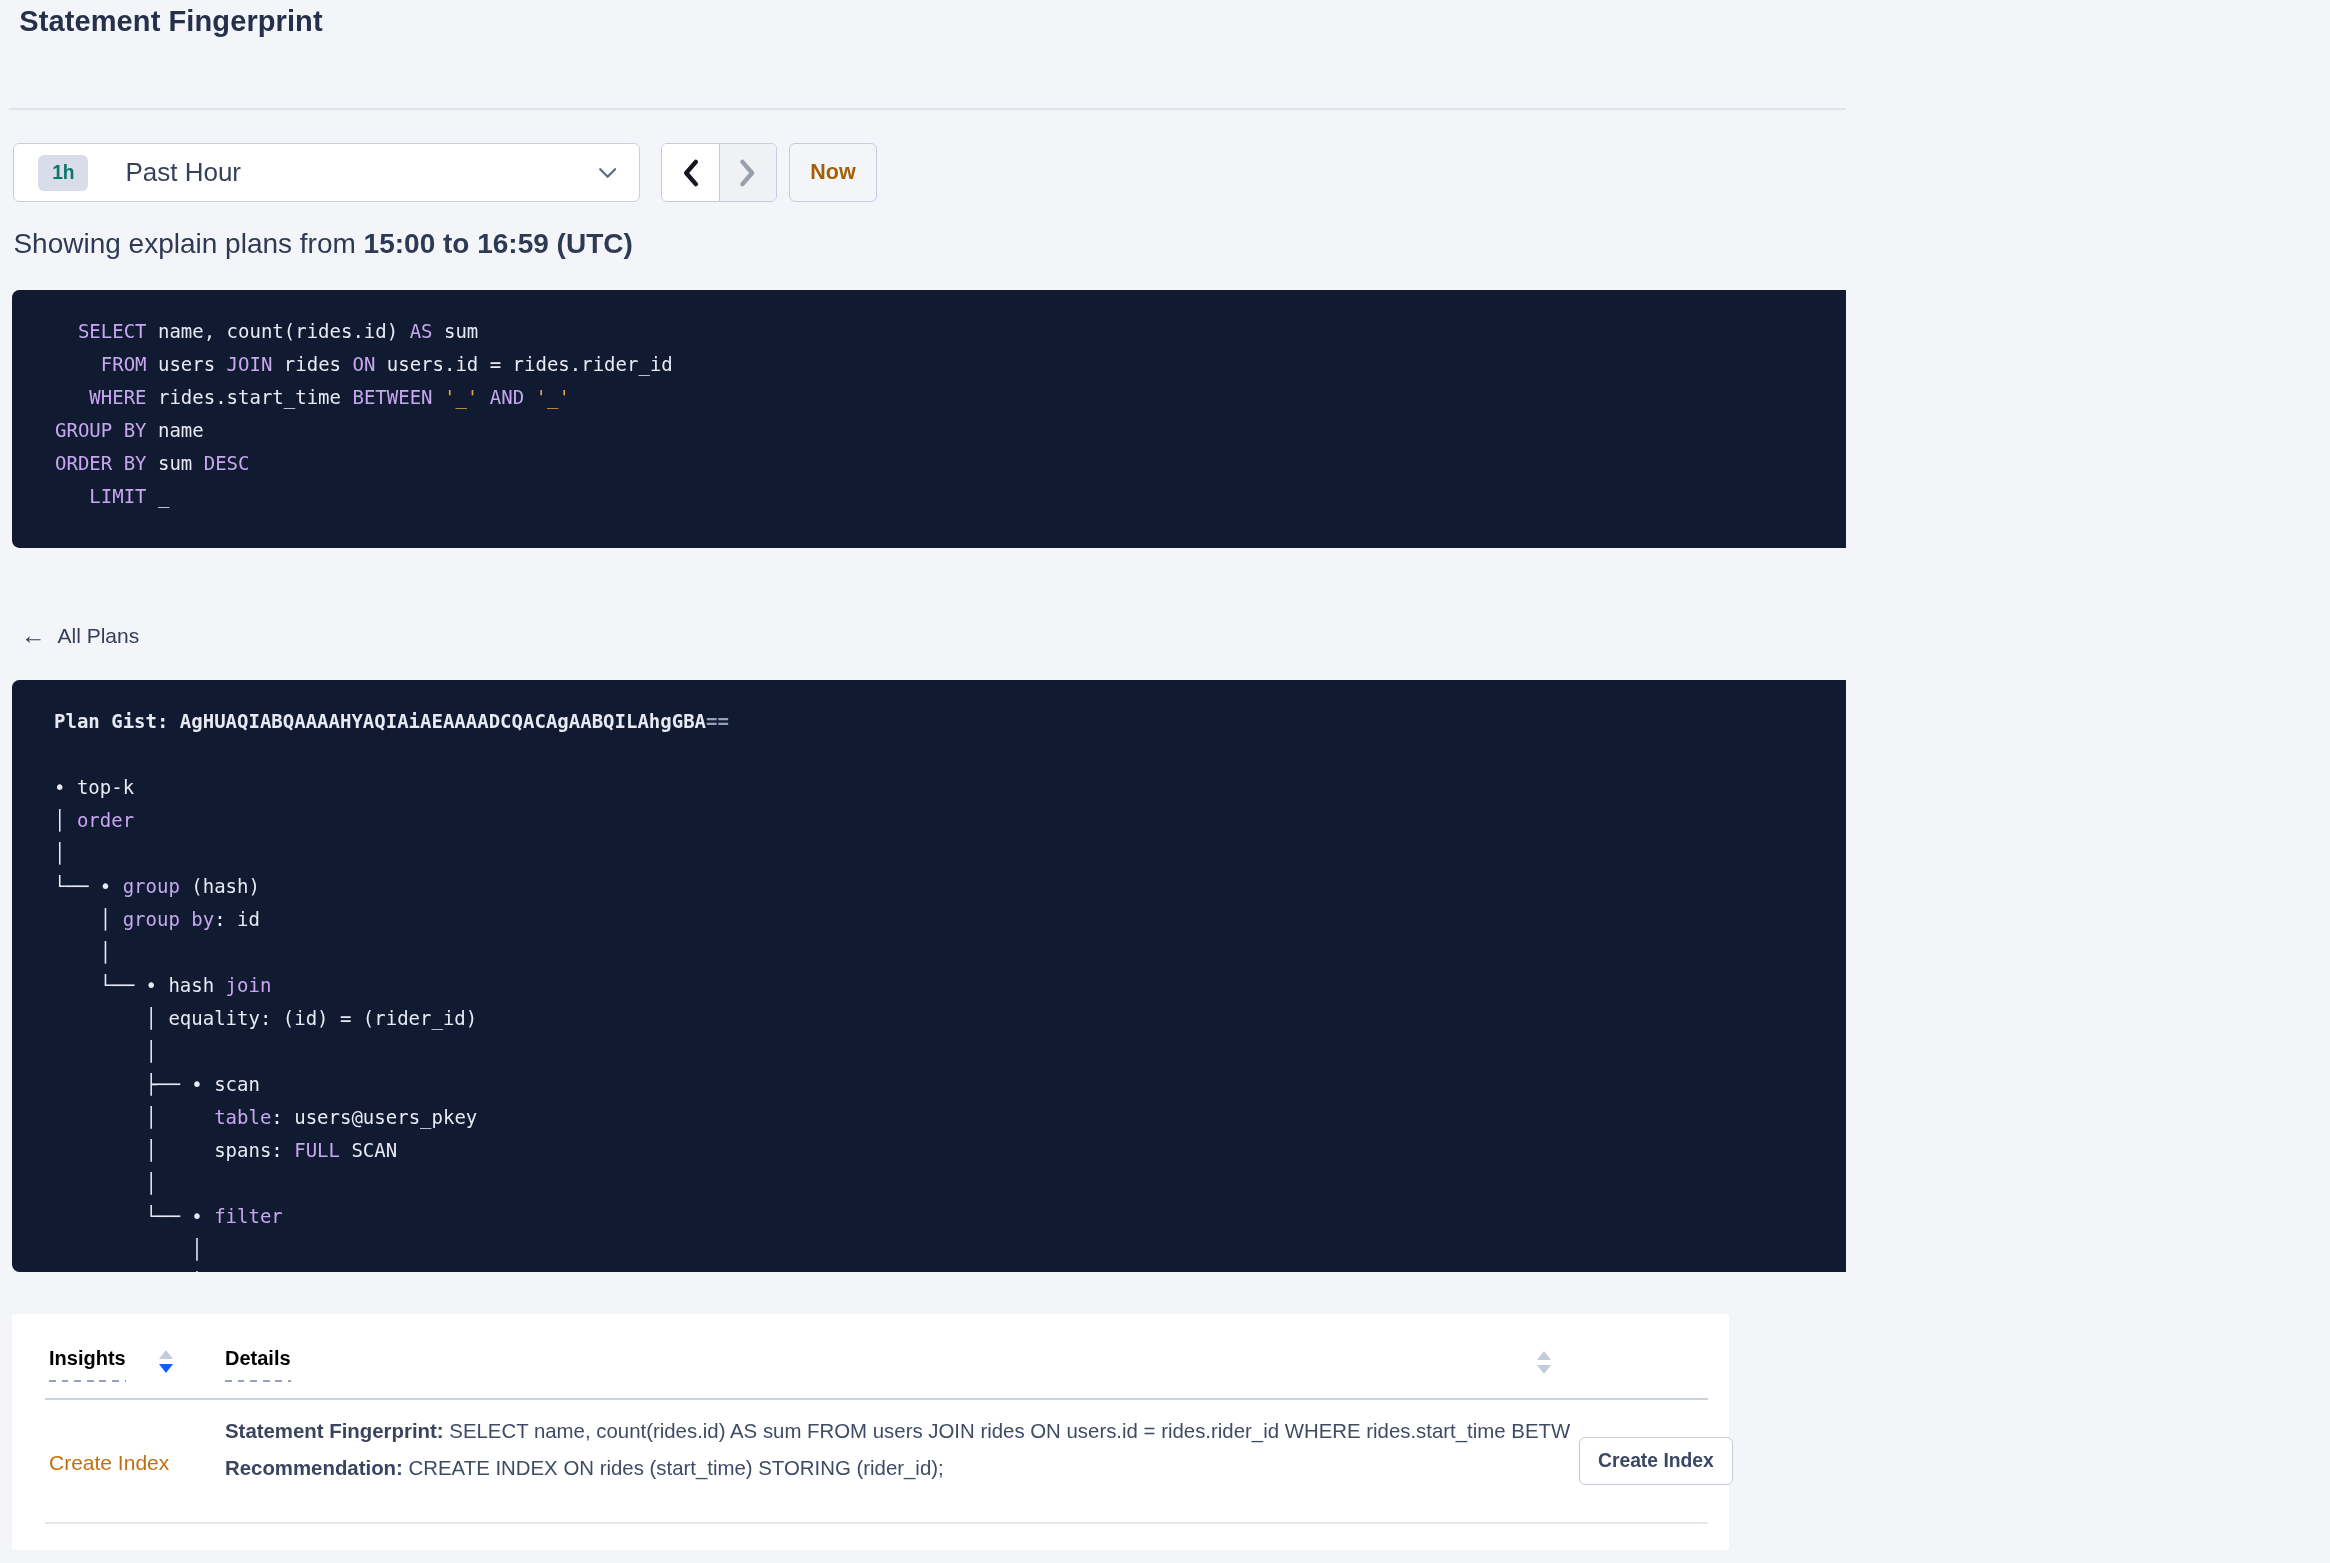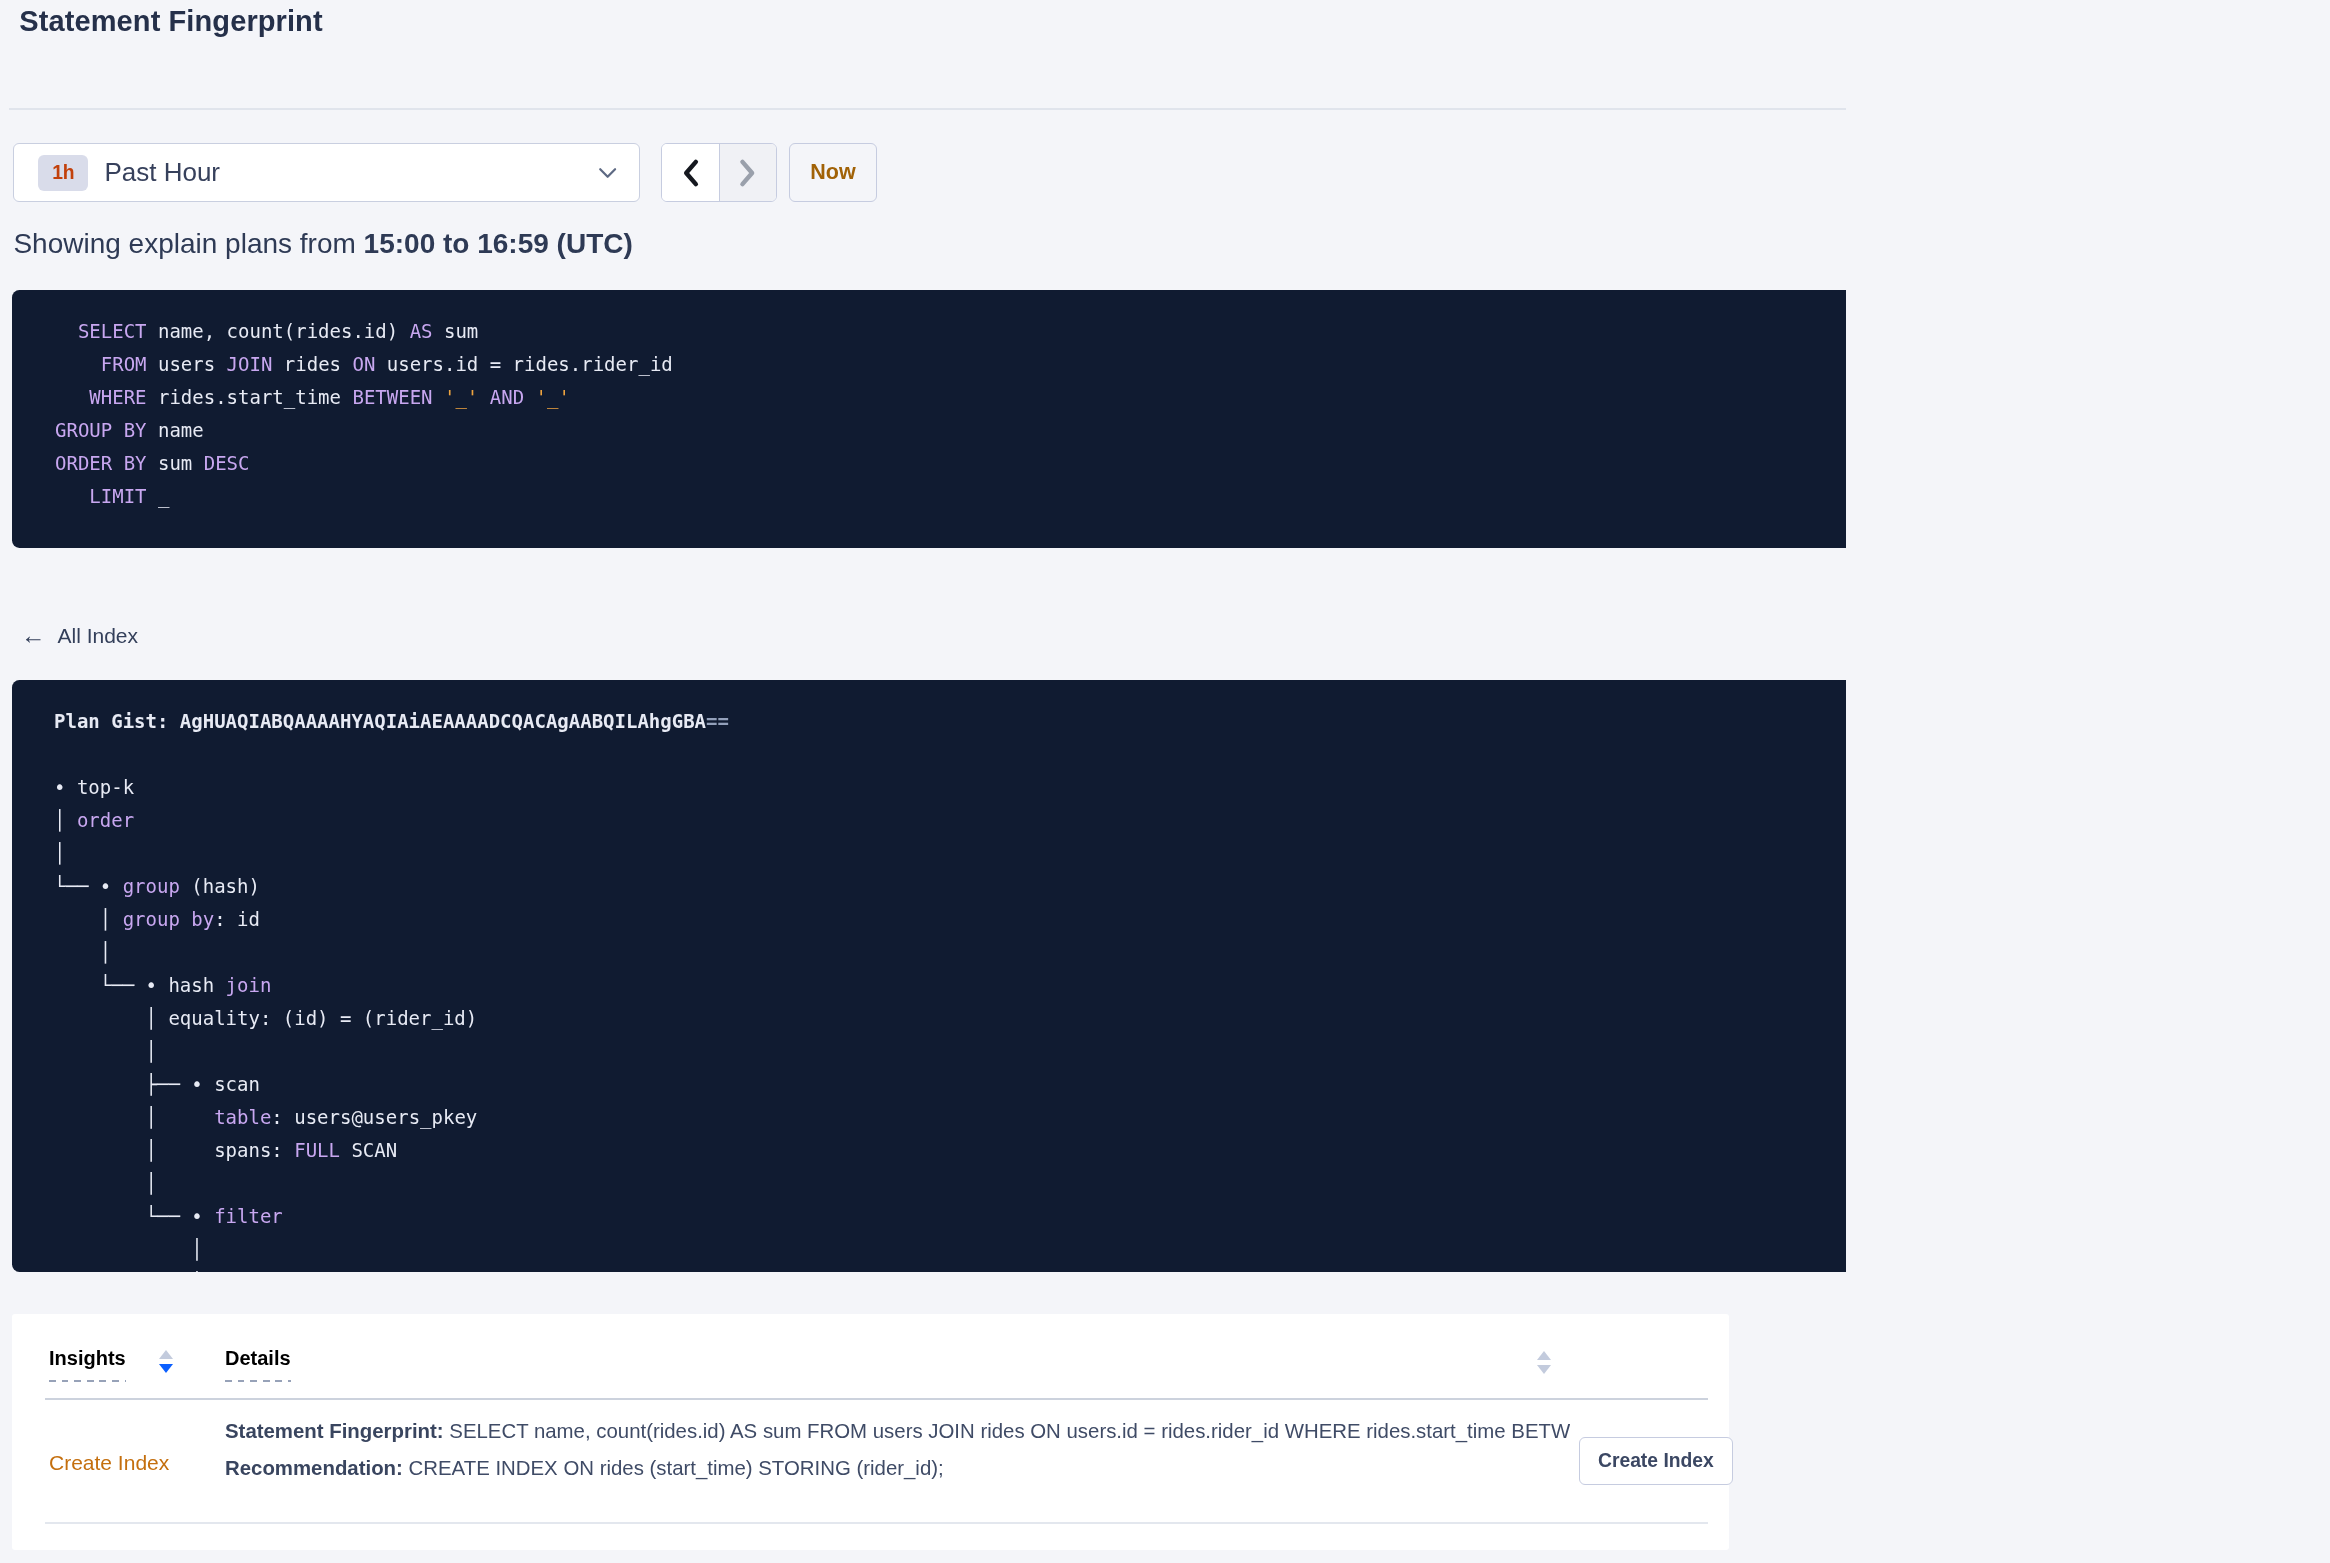--- a/index.html
+++ b/index.html
@@ -9,21 +9,21 @@
   
   .title{position:absolute;left:19.3px;top:4.5px;margin:0;font-size:29px;font-weight:700;color:#25304a;letter-spacing:0.1px;}
   .tabs{position:absolute;left:37px;top:65px;height:43px;display:flex;gap:95px;}
   .tab{position:relative;display:flex;align-items:center;font-size:21.5px;color:#3f4b64;cursor:pointer;}
   .tab.active{color:var(--accent-blue);}
   .tab.active::after{content:"";position:absolute;left:-25px;right:-25px;bottom:-3px;height:5.2px;border-radius:3px;background:var(--accent-blue);}
   .tabs-divider{position:absolute;left:9px;right:0;top:108px;height:1.5px;background:#e0e4ec;}
 
   
   .time-dropdown{position:absolute;left:13.4px;top:143px;width:627px;height:59px;background:#fff;border:1.5px solid #c9cfe0;border-radius:6px;display:flex;align-items:center;padding:0 22px 0 24px;box-sizing:border-box;cursor:pointer;}
-  .time-badge{width:50px;height:36px;background:#d9dcea;border-radius:6px;display:flex;align-items:center;justify-content:center;font-size:19.3px;font-weight:700;color:#c2410c;margin-right:16px;}
+  .time-badge{width:50px;height:36px;background:#d9dcea;border-radius:6px;display:flex;align-items:center;justify-content:center;font-size:19.3px;font-weight:700;color:#0f766e;margin-right:37px;}
   .time-label{font-size:26px;color:#37415c;}
   .chev-down{margin-left:auto;}
   .arrow-group{position:absolute;left:661px;top:143px;width:116px;height:59px;border:1.5px solid #c6cce0;border-radius:6px;overflow:hidden;display:flex;box-sizing:border-box;background:#fff;}
   .arrow-btn{flex:1;display:flex;align-items:center;justify-content:center;border:none;background:#fff;cursor:pointer;padding:0;}
   .arrow-btn.next{background:#f0f1f5;border-left:1.5px solid #c6cce0;cursor:default;}
   .now-btn{position:absolute;left:789px;top:143px;width:88px;height:59px;border:1.5px solid #c6cce0;border-radius:6px;background:transparent;font-size:21.5px;font-weight:700;color:#a16207;font-family:inherit;cursor:default;}
   .showing{position:absolute;left:13.4px;top:228px;font-size:28px;color:#2e3a55;margin:0;}
   .showing strong{font-weight:700;}
 
   
@@ -99,21 +99,21 @@
   <button class="now-btn">Now</button>
 
   <p class="showing"><span>Showing explain plans from </span><strong>15:00 to 16:59 (UTC)</strong></p>
 
   <div class="code-box sql-box">
     <div class="code"><div class="code-line"><span class="seg-id">  </span><span class="seg-kw">SELECT</span><span class="seg-id"> name, count(rides.id) </span><span class="seg-kw">AS</span><span class="seg-id"> sum</span></div><div class="code-line"><span class="seg-id">    </span><span class="seg-kw">FROM</span><span class="seg-id"> users </span><span class="seg-kw">JOIN</span><span class="seg-id"> rides </span><span class="seg-kw">ON</span><span class="seg-id"> users.id = rides.rider_id</span></div><div class="code-line"><span class="seg-id">   </span><span class="seg-kw">WHERE</span><span class="seg-id"> rides.start_time </span><span class="seg-kw">BETWEEN</span><span class="seg-id"> </span><span class="seg-str">'_'</span><span class="seg-id"> </span><span class="seg-kw">AND</span><span class="seg-id"> </span><span class="seg-str">'_'</span></div><div class="code-line"><span class="seg-kw">GROUP BY</span><span class="seg-id"> name</span></div><div class="code-line"><span class="seg-kw">ORDER BY</span><span class="seg-id"> sum </span><span class="seg-kw">DESC</span></div><div class="code-line"><span class="seg-id">   </span><span class="seg-kw">LIMIT</span><span class="seg-id"> _</span></div></div>
   </div>
 
   <a class="all-plans">
     <span class="back-arrow">←</span>
-    <span>All Index</span>
+    <span>All Plans</span>
   </a>
 
   <div class="code-box plan-box">
     <div class="code"><div class="code-line"><span class="seg-b">Plan Gist: AgHUAQIABQAAAAHYAQIAiAEAAAADCQACAgAABQILAhgGBA</span><span class="seg-bdim">==</span></div><div class="code-line">&nbsp;</div><div class="code-line"><span class="seg-id">• top-k</span></div><div class="code-line"><span class="seg-id">│ </span><span class="seg-kw">order</span></div><div class="code-line"><span class="seg-id">│</span></div><div class="code-line"><span class="seg-id">└── • </span><span class="seg-kw">group</span><span class="seg-id"> (hash)</span></div><div class="code-line"><span class="seg-id">    │ </span><span class="seg-kw">group by</span><span class="seg-id">: id</span></div><div class="code-line"><span class="seg-id">    │</span></div><div class="code-line"><span class="seg-id">    └── • hash </span><span class="seg-kw">join</span></div><div class="code-line"><span class="seg-id">        │ equality: (id) = (rider_id)</span></div><div class="code-line"><span class="seg-id">        │</span></div><div class="code-line"><span class="seg-id">        ├── • scan</span></div><div class="code-line"><span class="seg-id">        │     </span><span class="seg-kw">table</span><span class="seg-id">: users@users_pkey</span></div><div class="code-line"><span class="seg-id">        │     spans: </span><span class="seg-kw">FULL</span><span class="seg-id"> SCAN</span></div><div class="code-line"><span class="seg-id">        │</span></div><div class="code-line"><span class="seg-id">        └── • </span><span class="seg-kw">filter</span></div><div class="code-line"><span class="seg-id">            │</span></div><div class="code-line"><span class="seg-id">            │</span></div></div>
   </div>
 
   <section class="card">
     <div class="thead">
       <div class="th col-insights-h">
         <span class="th-label dashed">Insights</span>

